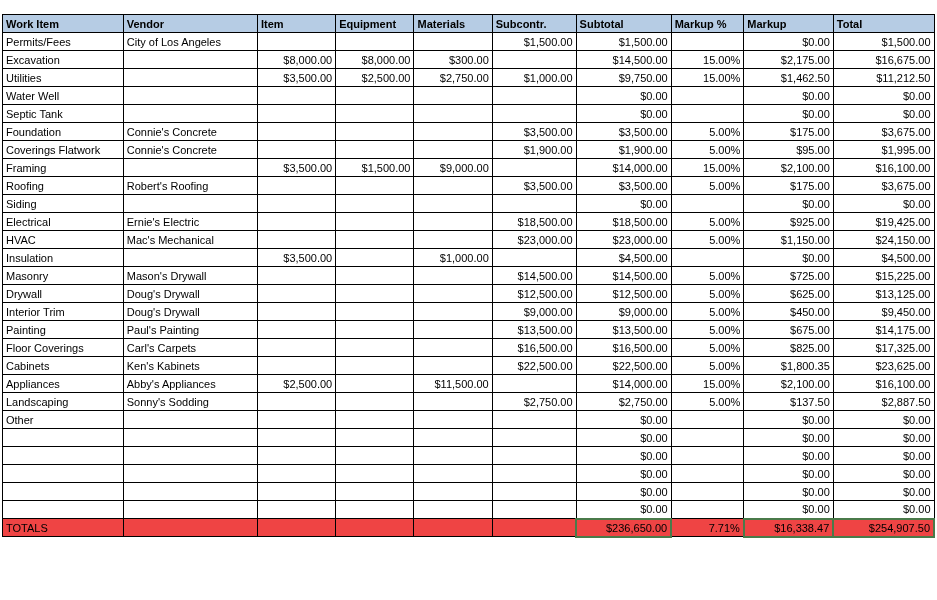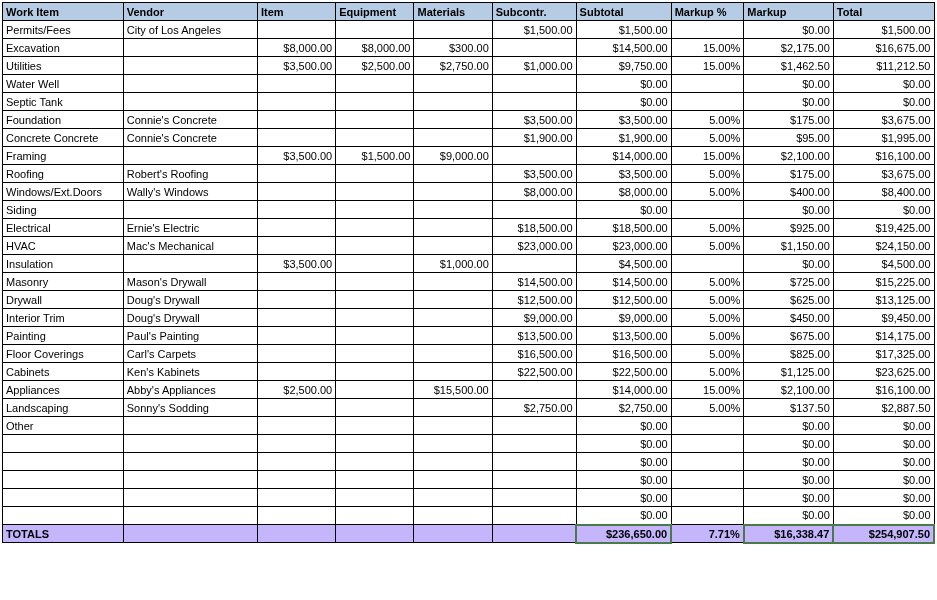--- a/index.html
+++ b/index.html
@@ -8,38 +8,39 @@
     padding: 2px;
     font-family: Arial, sans-serif;
     font-size: 11px;
     background: #fff;
     color: #000;
   }
   table {
     border-collapse: collapse;
     width: 933px;
     table-layout: fixed;
+    margin-top: 12px;
   }
   th, td {
     border: 1px solid #000;
     padding: 1px 3px;
     height: 18px;
     overflow: hidden;
     white-space: nowrap;
   }
   th {
     background: #b6cce4;
     text-align: left;
     font-weight: bold;
   }
   td.txt { text-align: left; }
   td.num { text-align: right; }
   tr.totals td {
-    font-weight: bold;
-    background: #c4b5fd;
+    font-weight: normal;
+    background: #ef4444;
   }
   tr.totals td.subtotal-cell,
   tr.totals td.markup-cell,
   tr.totals td.total-cell {
     border: 2px solid #4a7a4a;
   }
   col.c-work   { width: 108px; }
   col.c-vendor { width: 120px; }
   col.c-labor  { width: 70px; }
   col.c-equip  { width: 70px; }
@@ -147,21 +148,21 @@
         <td class="num"></td>
         <td class="num"></td>
         <td class="num"></td>
         <td class="num">$3,500.00</td>
         <td class="num">$3,500.00</td>
         <td class="num">5.00%</td>
         <td class="num">$175.00</td>
         <td class="num">$3,675.00</td>
       </tr>
       <tr>
-        <td class="txt">Concrete Concrete</td>
+        <td class="txt">Coverings Flatwork</td>
         <td class="txt">Connie's Concrete</td>
         <td class="num"></td>
         <td class="num"></td>
         <td class="num"></td>
         <td class="num">$1,900.00</td>
         <td class="num">$1,900.00</td>
         <td class="num">5.00%</td>
         <td class="num">$95.00</td>
         <td class="num">$1,995.00</td>
       </tr>
@@ -183,32 +184,20 @@
         <td class="num"></td>
         <td class="num"></td>
         <td class="num"></td>
         <td class="num">$3,500.00</td>
         <td class="num">$3,500.00</td>
         <td class="num">5.00%</td>
         <td class="num">$175.00</td>
         <td class="num">$3,675.00</td>
       </tr>
       <tr>
-        <td class="txt">Windows/Ext.Doors</td>
-        <td class="txt">Wally's Windows</td>
-        <td class="num"></td>
-        <td class="num"></td>
-        <td class="num"></td>
-        <td class="num">$8,000.00</td>
-        <td class="num">$8,000.00</td>
-        <td class="num">5.00%</td>
-        <td class="num">$400.00</td>
-        <td class="num">$8,400.00</td>
-      </tr>
-      <tr>
         <td class="txt">Siding</td>
         <td class="txt"></td>
         <td class="num"></td>
         <td class="num"></td>
         <td class="num"></td>
         <td class="num"></td>
         <td class="num">$0.00</td>
         <td class="num"></td>
         <td class="num">$0.00</td>
         <td class="num">$0.00</td>
@@ -311,29 +300,29 @@
       </tr>
       <tr>
         <td class="txt">Cabinets</td>
         <td class="txt">Ken's Kabinets</td>
         <td class="num"></td>
         <td class="num"></td>
         <td class="num"></td>
         <td class="num">$22,500.00</td>
         <td class="num">$22,500.00</td>
         <td class="num">5.00%</td>
-        <td class="num">$1,125.00</td>
+        <td class="num">$1,800.35</td>
         <td class="num">$23,625.00</td>
       </tr>
       <tr>
         <td class="txt">Appliances</td>
         <td class="txt">Abby's Appliances</td>
         <td class="num">$2,500.00</td>
         <td class="num"></td>
-        <td class="num">$15,500.00</td>
+        <td class="num">$11,500.00</td>
         <td class="num"></td>
         <td class="num">$14,000.00</td>
         <td class="num">15.00%</td>
         <td class="num">$2,100.00</td>
         <td class="num">$16,100.00</td>
       </tr>
       <tr>
         <td class="txt">Landscaping</td>
         <td class="txt">Sonny's Sodding</td>
         <td class="num"></td>

